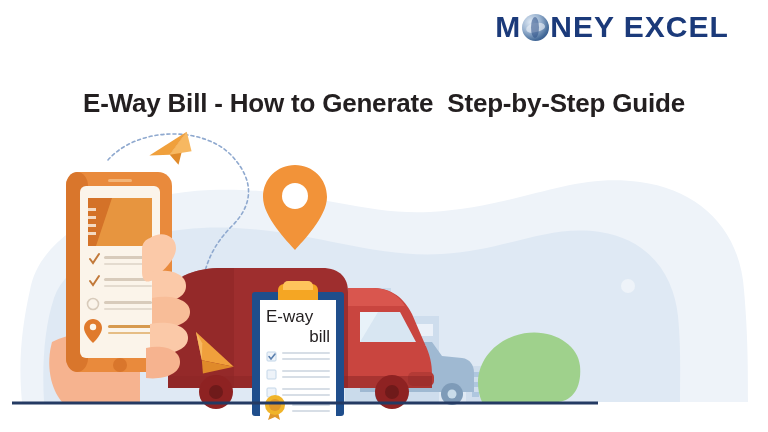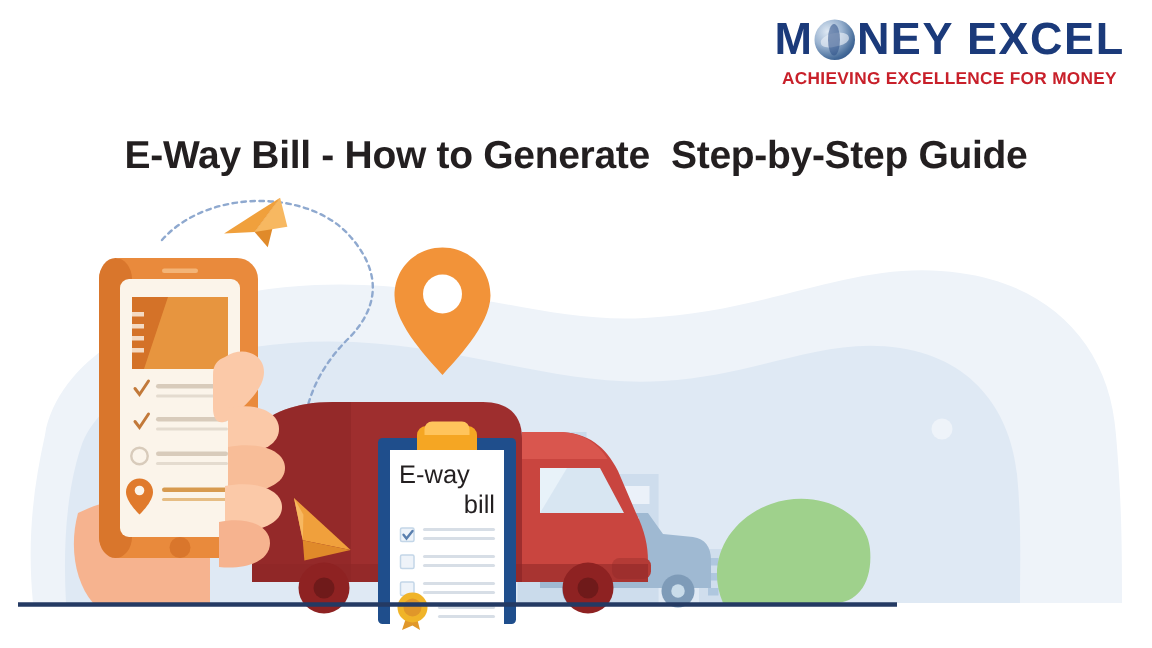--- a/index.html
+++ b/index.html
@@ -14,21 +14,21 @@
     position: relative;
     width: 768px;
     height: 432px;
     background: #ffffff;
     overflow: hidden;
   }
 
   
   #logo-block {
     position: absolute;
-    left: 508px;
+    left: 487px;
     top: 8px;
     width: 250px;
     height: 62px;
     text-align: center;
   }
   #logo-wordmark {
     font-family: "Liberation Sans", sans-serif;
     font-weight: bold;
     font-size: 30px;
     letter-spacing: 1px;
@@ -104,21 +104,20 @@
   }
   #illustration svg { display: block; }
 </style>
 </head>
 <body>
 
 <div id="canvas">
 
   <div id="logo-block">
     <div id="logo-wordmark"><span>M</span><span id="logo-globe"></span><span>NEY EXCEL</span></div>
-    <div id="logo-tagline">ACHIEVING EXCELLENCE FOR MONEY</div>
   </div>
 
   <div id="page-title">E-Way Bill - How to Generate  Step-by-Step Guide</div>
 
   <div id="illustration">
     <svg width="768" height="312" viewBox="0 0 768 312" xmlns="http://www.w3.org/2000/svg">
 
       <g>
         <path fill="#eef3f9" d="M30,170 C40,112 120,74 210,70 C300,66 360,96 430,92
                  C520,87 570,52 640,62 C700,70 740,110 744,170

